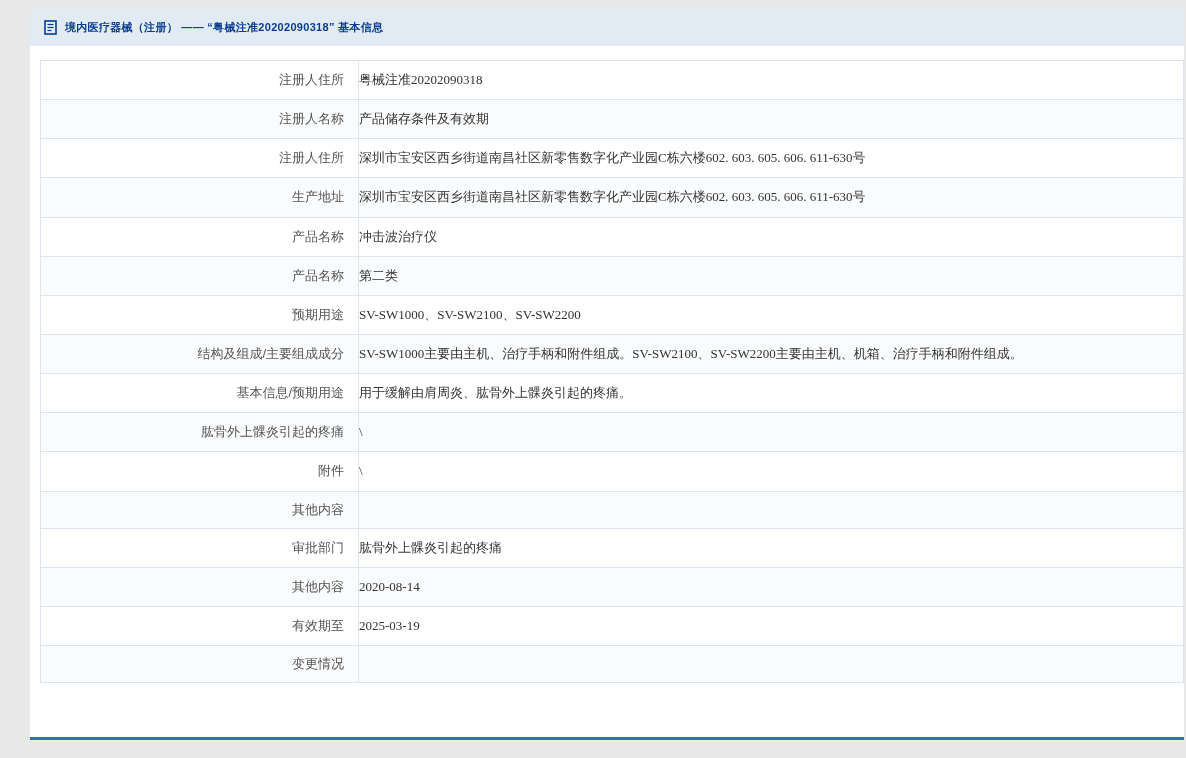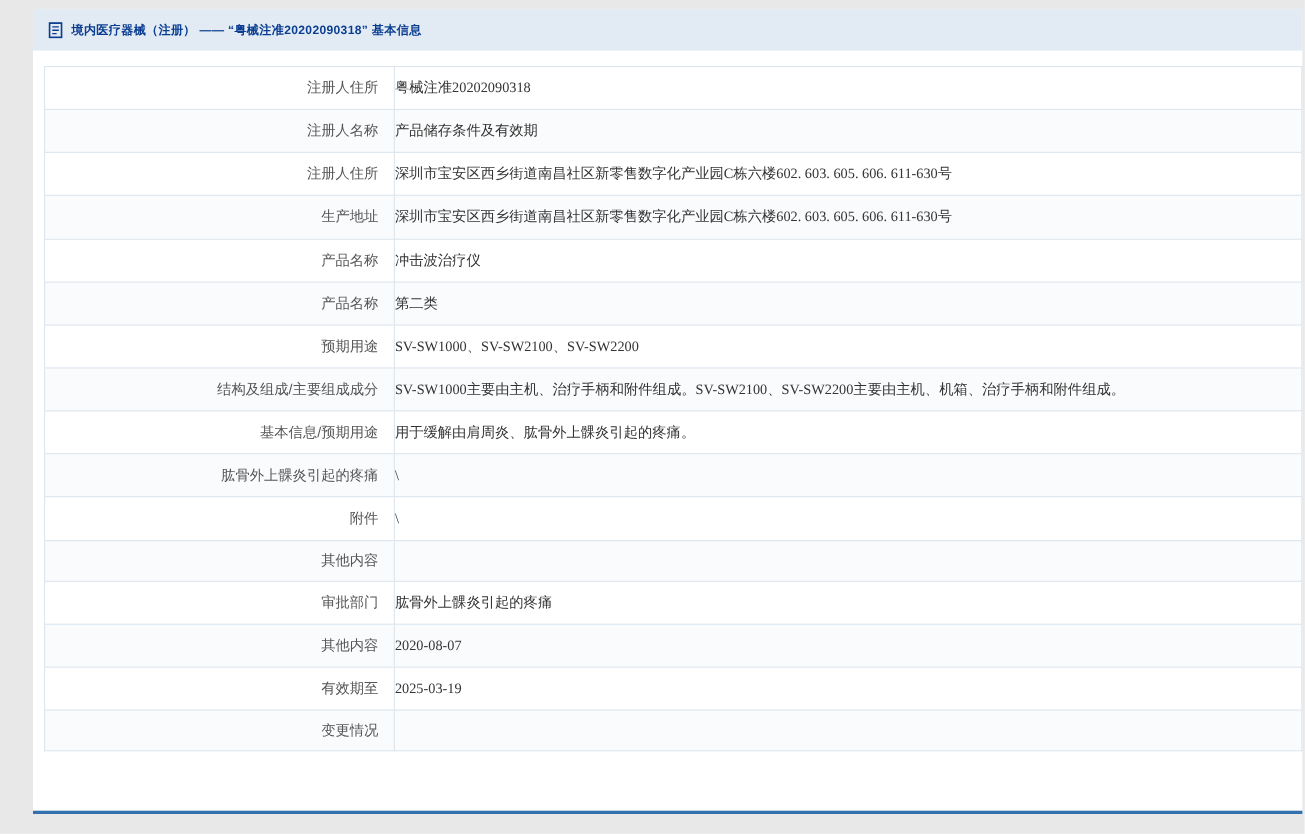--- a/index.html
+++ b/index.html
@@ -124,21 +124,21 @@
       <tr>
         <td class="label-cell">其他内容</td>
         <td class="value-cell"></td>
       </tr>
       <tr>
         <td class="label-cell">审批部门</td>
         <td class="value-cell">肱骨外上髁炎引起的疼痛</td>
       </tr>
       <tr>
         <td class="label-cell">其他内容</td>
-        <td class="value-cell">2020-08-07</td>
+        <td class="value-cell">2020-08-14</td>
       </tr>
       <tr>
         <td class="label-cell">有效期至</td>
         <td class="value-cell">2025-03-19</td>
       </tr>
       <tr>
         <td class="label-cell">变更情况</td>
         <td class="value-cell"></td>
       </tr>
 

